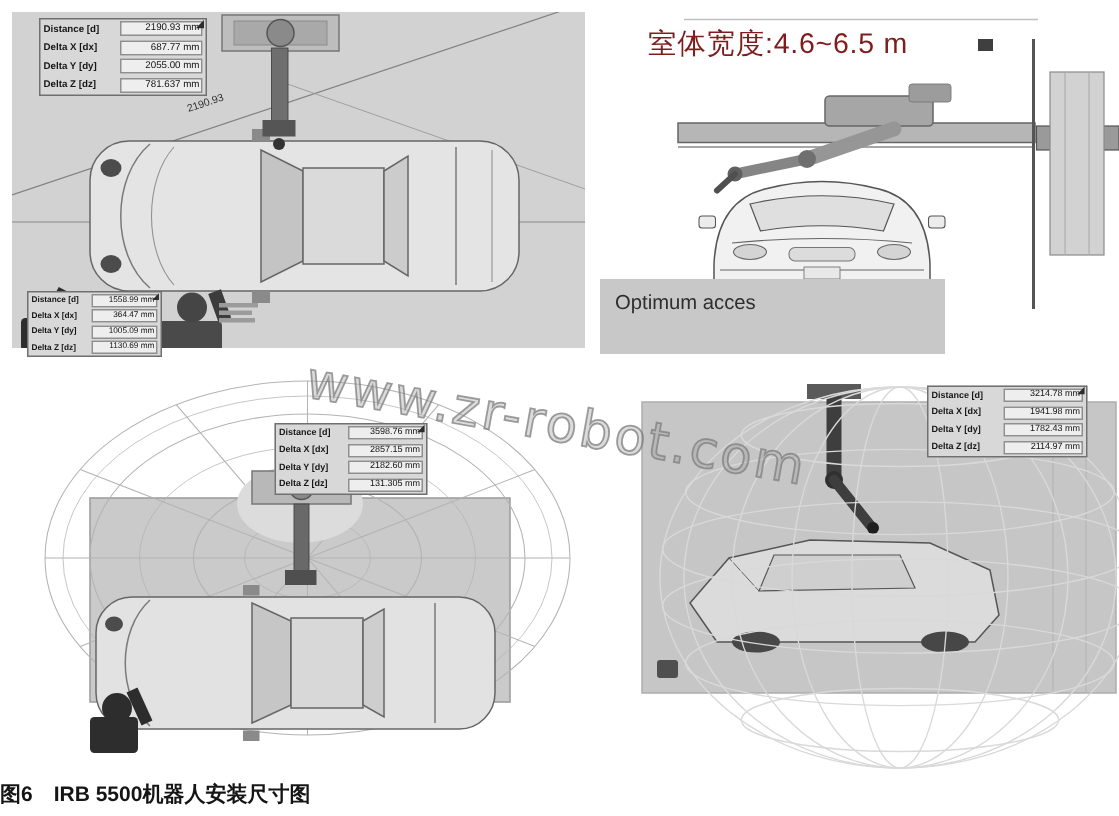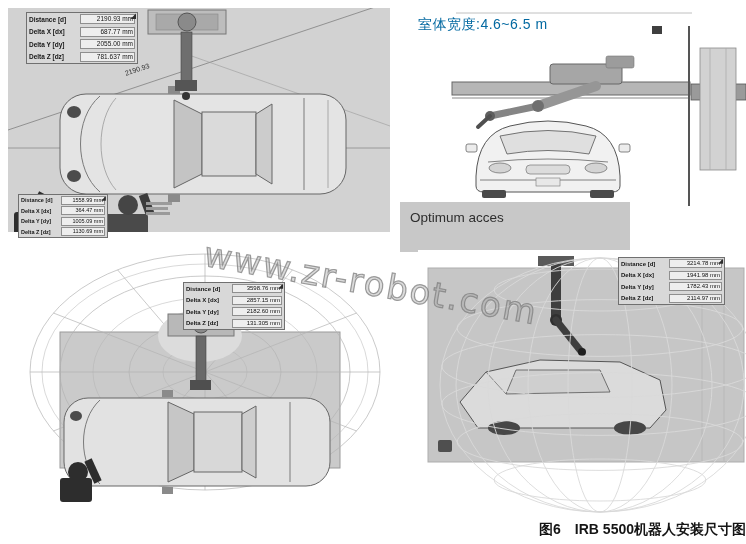--- a/index.html
+++ b/index.html
@@ -19,32 +19,32 @@
   .mrow { display:flex; align-items:center; height:25%; padding:0 2px; gap:2px; box-sizing:border-box; }
   .mrow:first-child { background:#b9b9b9; }
   .mlabel { flex:1 1 auto; color:#161616; font-weight:700; white-space:nowrap; }
   .mval { flex:0 0 52%; background:#eeeeee; border:1px solid #8f8f8f; color:#111; text-align:right;
           padding:0 1px; white-space:nowrap; box-sizing:border-box; line-height:1.2; }
   .mbox-icon { position:absolute; top:0px; right:1px; font-size:1.1em; color:#2d2d2d; line-height:1; }
 
   .dim-label { position:absolute; left:116px; top:62px; transform:rotate(-18.5deg); transform-origin:left top;
                font-size:7px; color:#2e2e2e; z-index:10; }
 
-  .booth-label { position:absolute; left:18px; top:8px; font-size:14px; color:#0369a1; letter-spacing:0.5px; z-index:10; }
+  .booth-label { position:absolute; left:32px; top:8px; font-size:19px; color:#7f1d1d; letter-spacing:0.5px; z-index:10; }
 
   .optimum-box { position:absolute; left:0; top:178px; width:230px; height:50px; background:#c8c8c8;
-                 padding:7px 0 0 10px; box-sizing:border-box; z-index:10;margin-top:16px; }
+                 padding:7px 0 0 10px; box-sizing:border-box; z-index:10; }
   .optimum-box div { font-size:13.5px; color:#2e2e2e; line-height:18px; }
 
   .watermark { position:absolute; left:208px; top:234px; font-size:34px; letter-spacing:2px;
                color:rgba(160,160,160,0.38); -webkit-text-stroke:1.2px rgba(125,125,125,0.75);
                transform:rotate(10deg); transform-origin:left top; z-index:30; white-space:nowrap;
                font-family:"DejaVu Sans", sans-serif; }
 
-  .caption { position:absolute; left:0; top:521px; width:746px; text-align:right; font-size:14px;
+  .caption { position:absolute; left:0; top:521px; width:746px; text-align:left; font-size:14px;
              font-weight:bold; color:#151515; z-index:5; }
 </style>
 </head>
 <body>
 
 <div class="canvas">
 
   <div class="abs panel-tl">
     <svg width="382" height="224" viewBox="0 0 382 224">
       <line x1="0" y1="140" x2="382" y2="140" stroke="#8a8a8a" stroke-width="0.8"></line>

